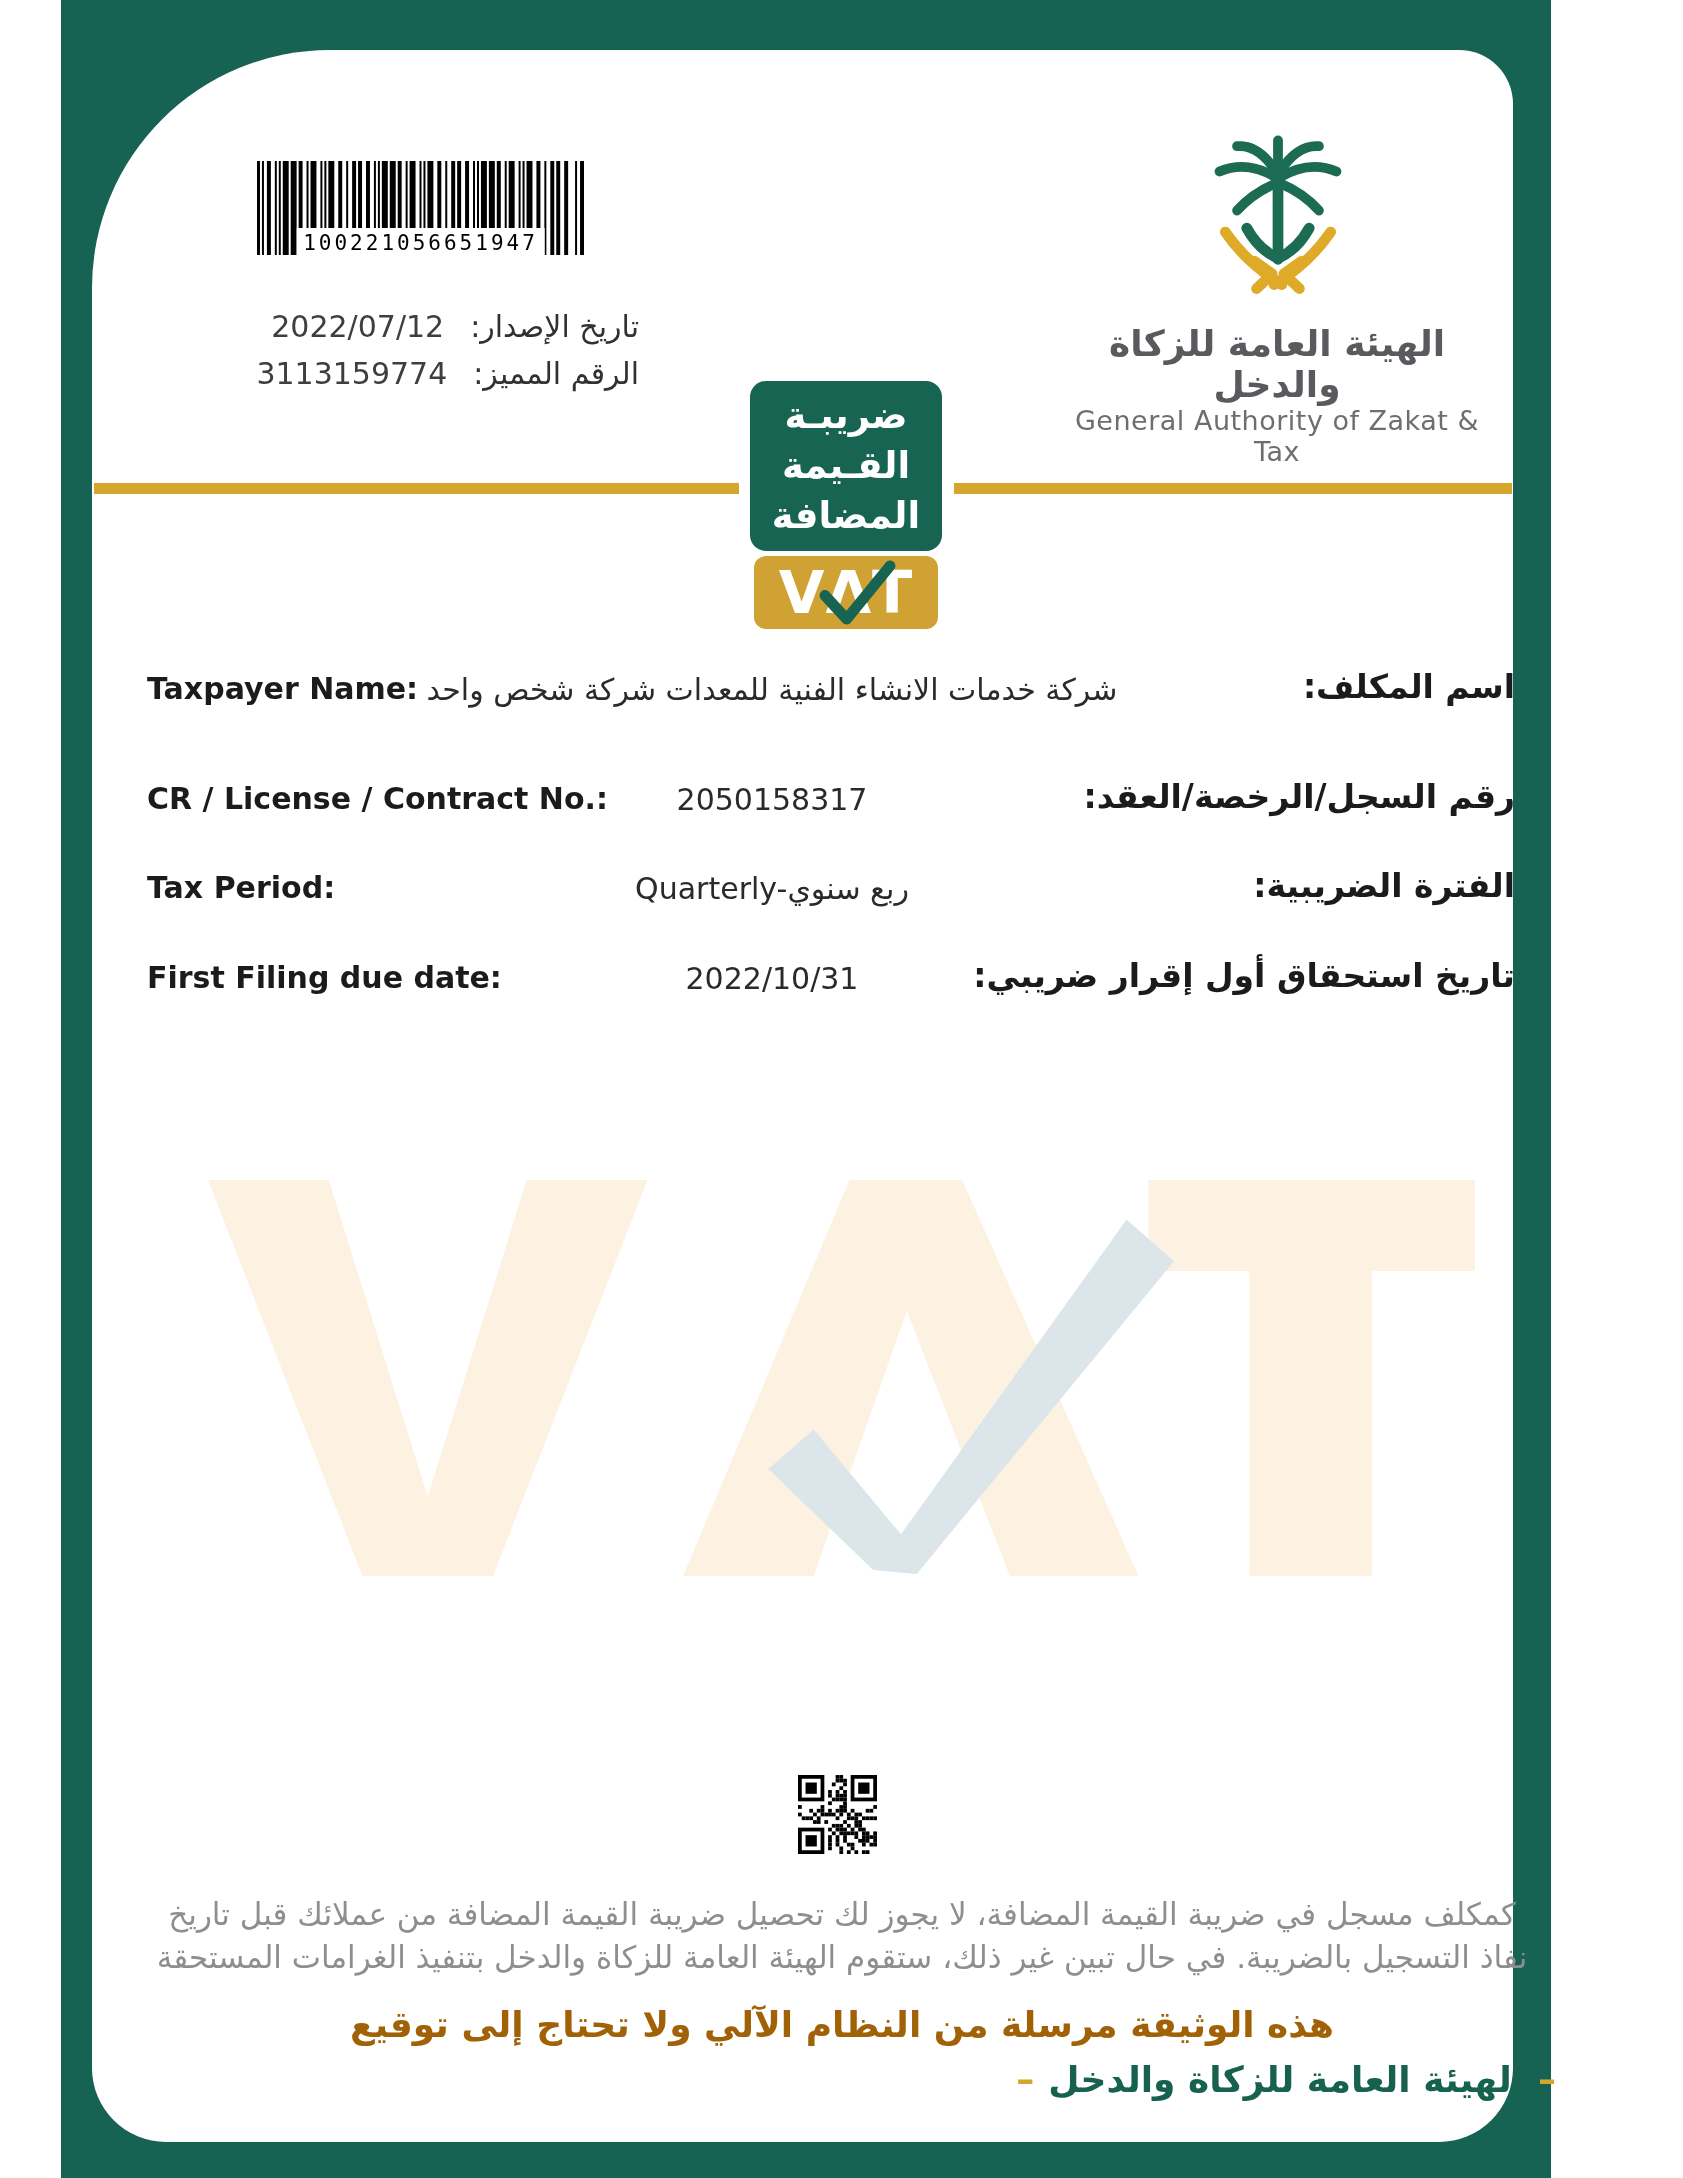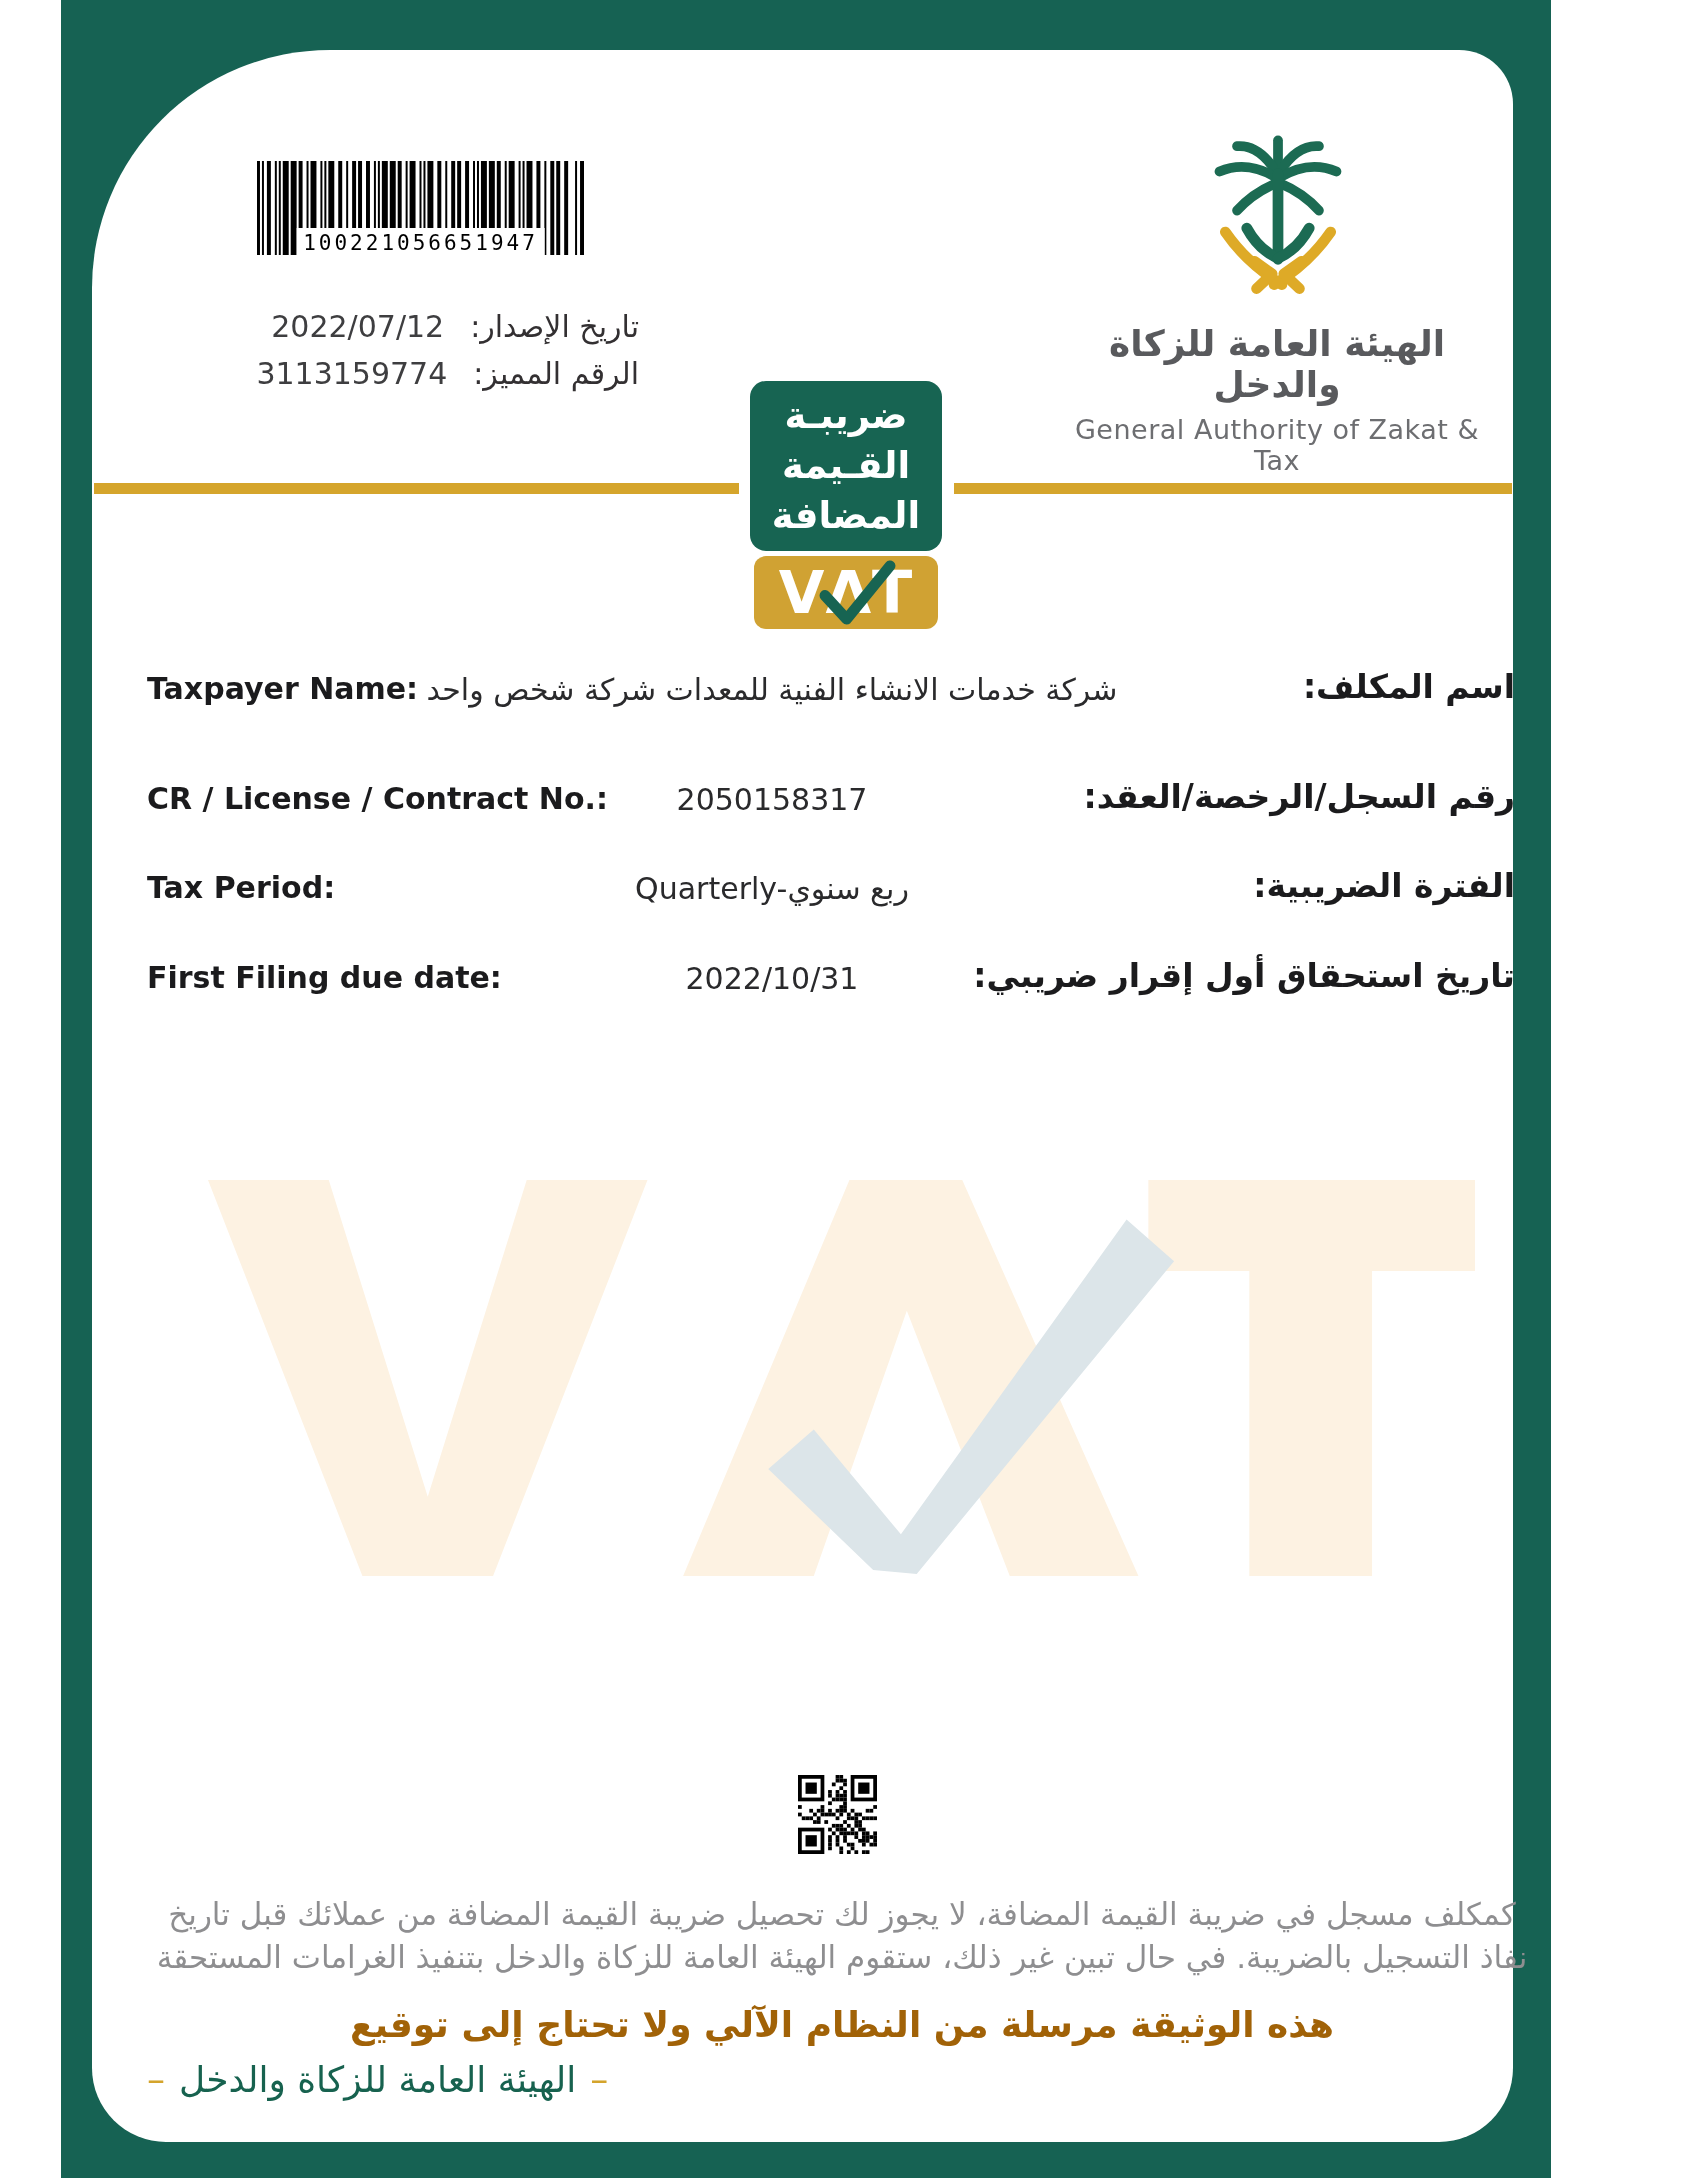--- a/index.html
+++ b/index.html
@@ -19,21 +19,21 @@
   
   .issue{position:absolute;left:203px;top:309px;width:436px;direction:rtl}
   .issue-row{display:flex;gap:26px;align-items:baseline;height:47px;font-size:30px;color:#3A3A3C}
   .issue-row .lbl{color:#333032;white-space:nowrap}
   .issue-row .val{direction:ltr;unicode-bidi:isolate;color:#3E3E40}
 
   
   .gazt-logo{position:absolute;left:1200px;top:115px;width:156px;height:198px}
   .org{position:absolute;left:1069px;top:323px;width:416px;text-align:center}
   .org-ar{font-size:36px;color:#595A5D;font-weight:600;direction:rtl}
-  .org-en{font-size:27px;color:#6D6E71;margin-top:9px;letter-spacing:0.5px}
+  .org-en{font-size:27px;color:#6D6E71;letter-spacing:0.5px}
 
   
   .divider{position:absolute;top:483px;height:11px;background:#D5A52C}
   .divider.left{left:94px;width:645px}
   .divider.right{left:954px;width:558px}
   .vat-box{position:absolute;left:750px;top:381px;width:192px;height:170px;background:#176452;border-radius:16px;
     display:flex;flex-direction:column;justify-content:center;align-items:center;color:#fff;font-weight:bold;direction:rtl}
   .vat-box .l{font-size:37px;line-height:50px}
   .vat-gold{position:absolute;left:754px;top:556px;width:184px;height:73px;background:#D0A233;border-radius:12px;
     color:#fff;display:flex;align-items:center;justify-content:center;font-weight:bold;font-size:59px;line-height:59px;letter-spacing:1px}
@@ -47,21 +47,21 @@
   
   .watermark{position:absolute;left:208px;top:1180px;width:1267px;height:388px}
 
   
   .qr{position:absolute;left:798px;top:1775px;width:79px;height:79px}
   .qr svg{width:100%;height:100%}
 
   
   .notice{position:absolute;left:129px;width:1426px;text-align:center;font-size:31px;color:#8E8E90;direction:rtl}
   .statement{position:absolute;left:129px;top:2004px;width:1426px;text-align:center;font-size:36px;font-weight:bold;color:#a16207;direction:rtl}
-  .auth-line{position:absolute;left:147px;top:2059px;width:1426px;text-align:left;font-size:36px;font-weight:normal;direction:rtl}
+  .auth-line{position:absolute;left:130px;top:2059px;width:1426px;text-align:right;font-size:36px;font-weight:bold;direction:rtl}
   .auth-line .nm{color:#17624F;padding:0 14px}
   .auth-line .dash{color:#D4A42C}
 </style>
 </head>
 <body>
 
 <div class="page">
   <div class="frame"></div>
   <div class="sheet"></div>
 

